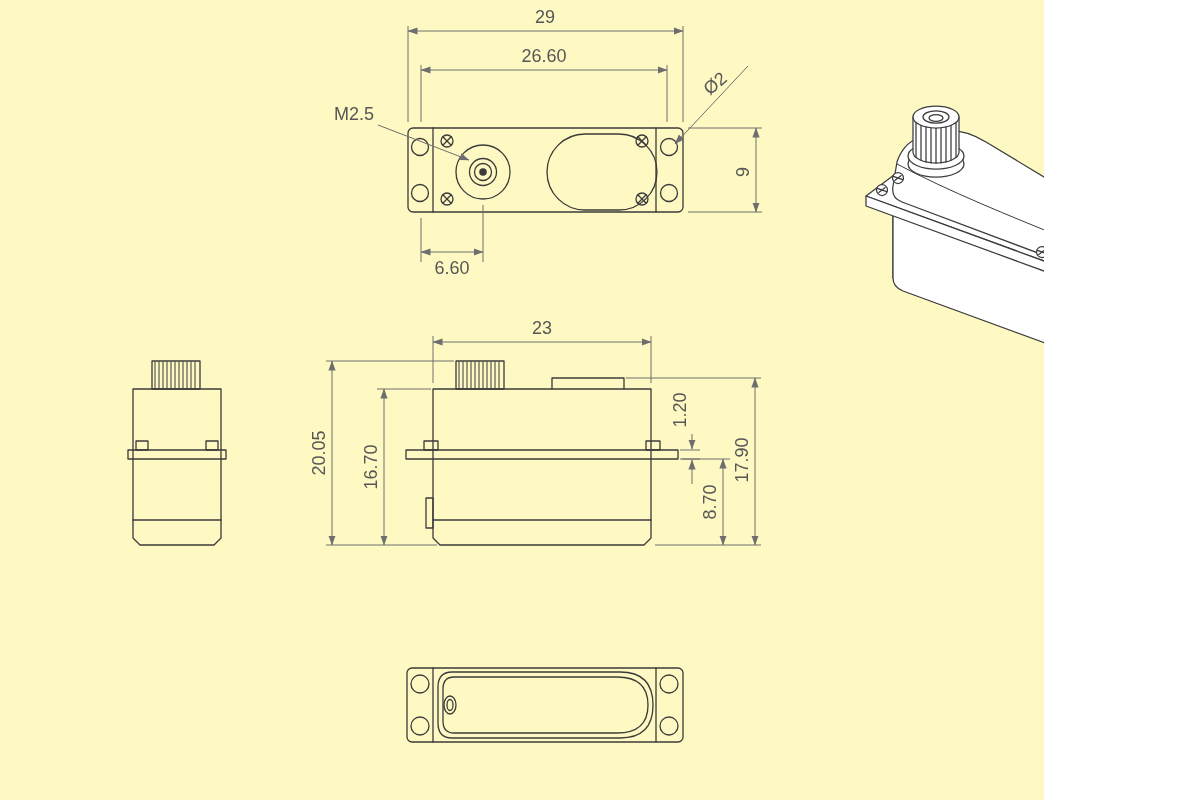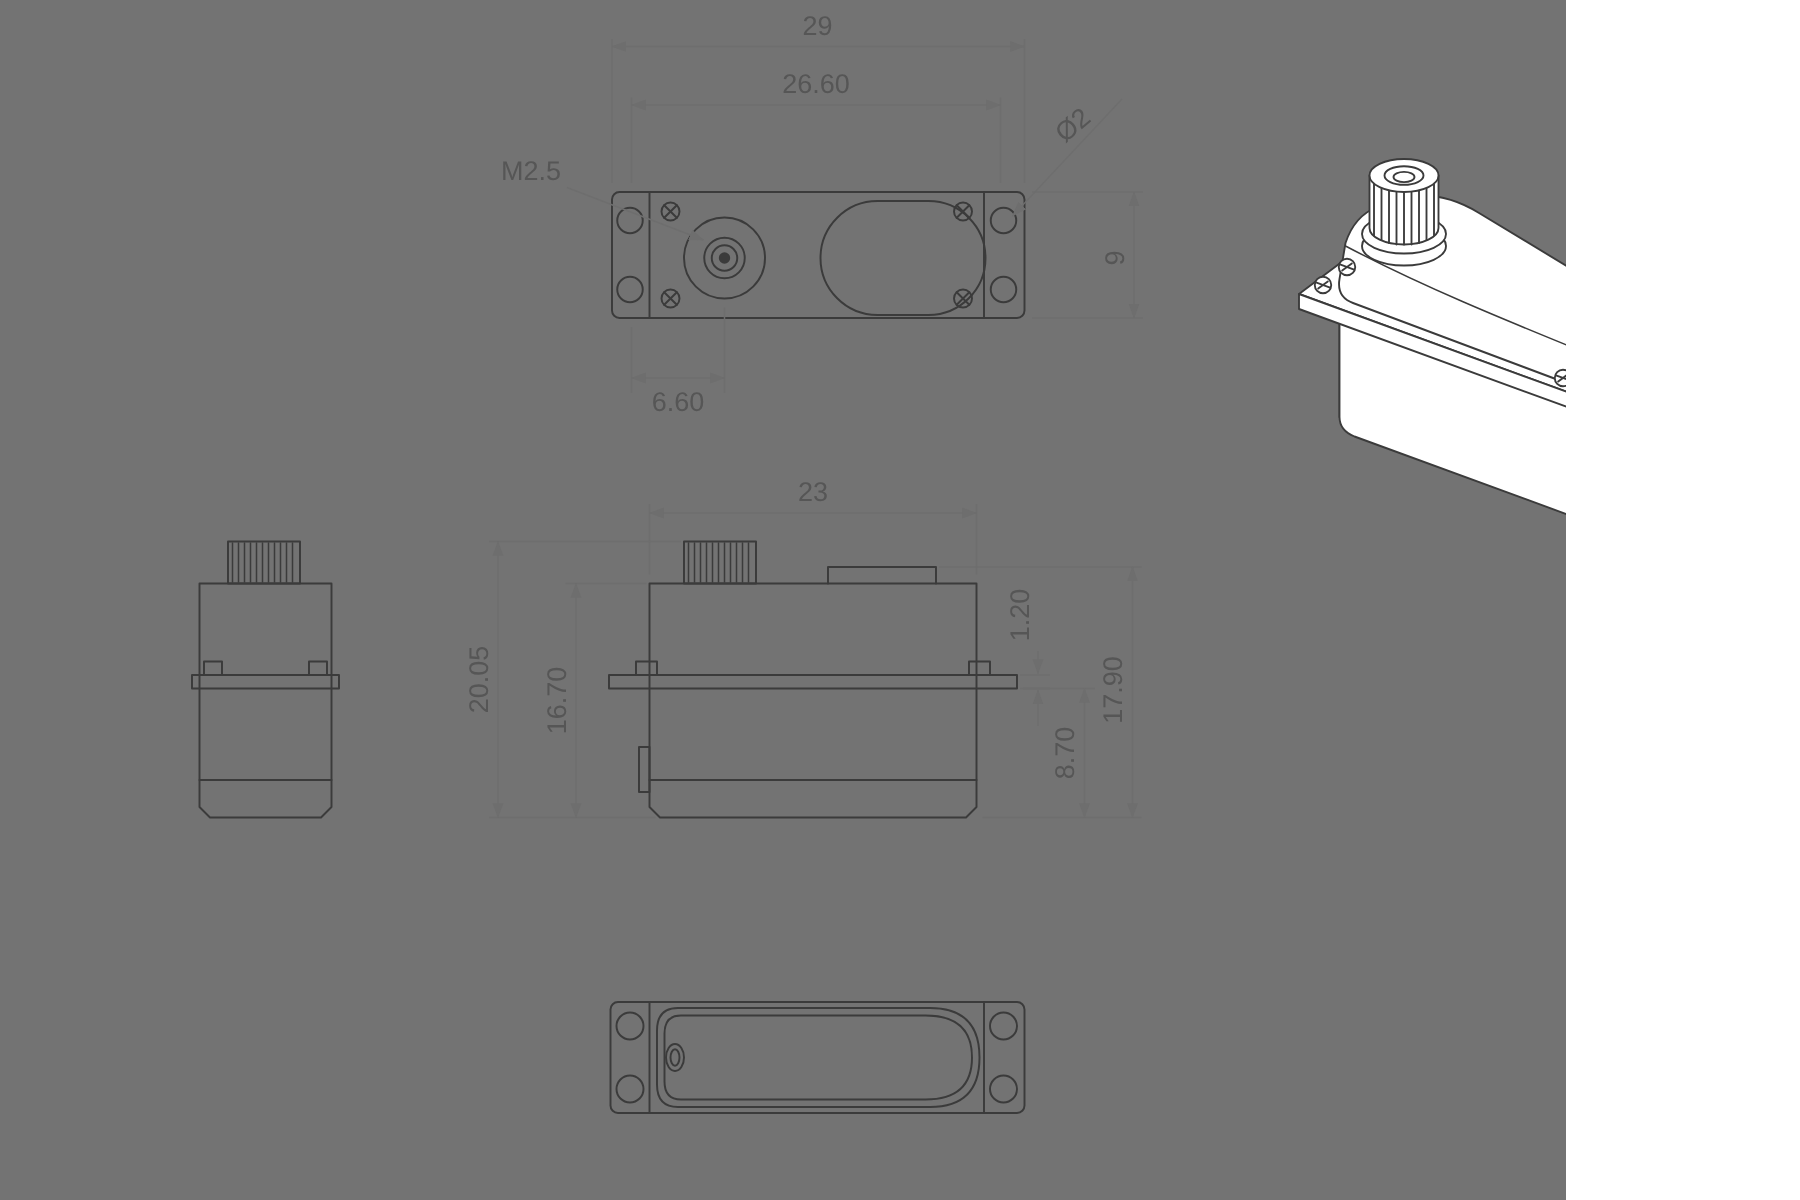--- a/index.html
+++ b/index.html
@@ -1,16 +1,16 @@
 <!DOCTYPE html>
 <html><head>
 <meta charset="utf-8">
 <style>
   html,body{margin:0;padding:0;background:#ffffff;}
-  .canvas{width:1044px;height:800px;background:#737373;overflow:hidden;position:relative;}
+  .canvas{width:1044px;height:800px;background:#fef9c3;overflow:hidden;position:relative;}
   svg{display:block;}
   
   .part *{stroke:#3b3b3b;stroke-width:1.3;fill:none;stroke-linecap:round;stroke-linejoin:round;}
   .part .teeth line{stroke-width:1;}
   .part .fill-dark{fill:#3b3b3b;stroke:none;}
   
   .dim line{stroke:#6e6e6e;stroke-width:1;fill:none;}
   .dim text{fill:#565656;font-family:"Liberation Sans",sans-serif;font-size:18px;stroke:none;}
   
   .iso *{stroke:#3b3b3b;stroke-width:1.25;fill:#ffffff;stroke-linejoin:round;stroke-linecap:round;}

